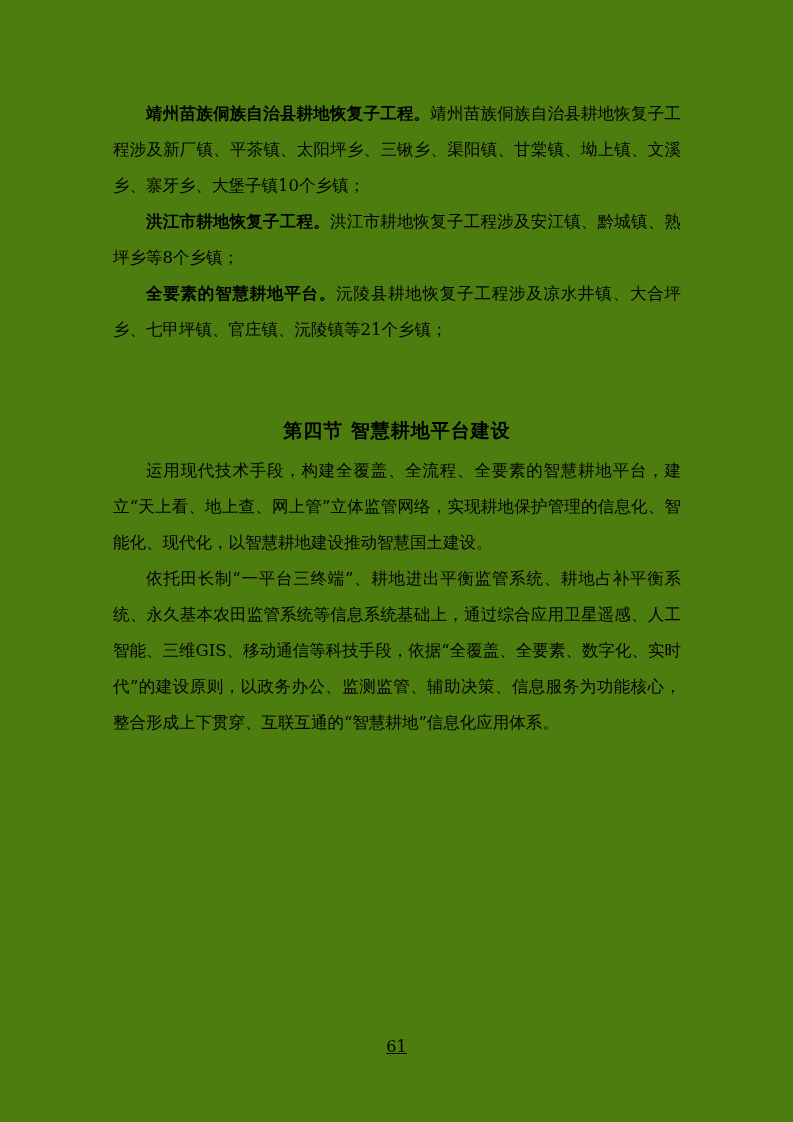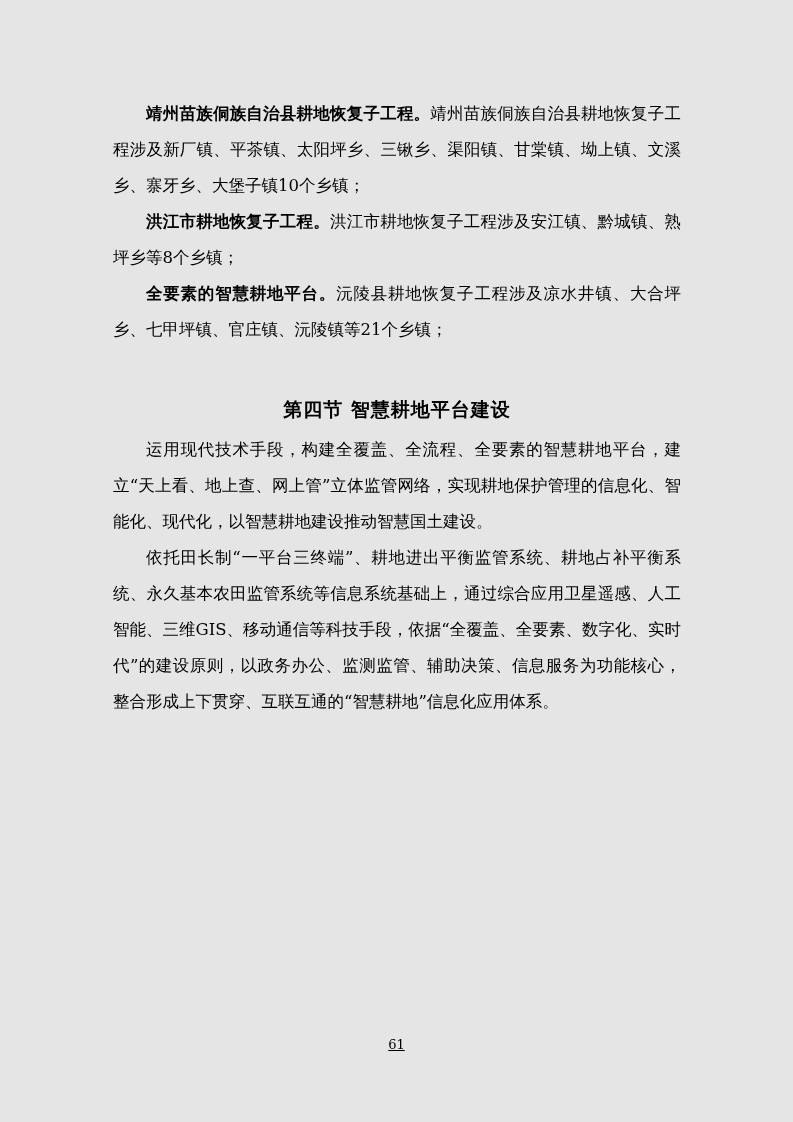--- a/index.html
+++ b/index.html
@@ -14,55 +14,55 @@
     font-family: "DejaVu Serif", "Liberation Serif", serif;
     color: #000000;
     overflow: hidden;
   }
   .page {
     position: absolute;
     left: 0;
     top: 0;
     width: 793px;
     height: 1122px;
-    background: #e5e5e5;
+    background: #4d7c0f;
   }
   .content {
     position: absolute;
     left: 113px;
     top: 96px;
     width: 568px;
   }
   p.para {
     margin: 0 0 0 0;
     font-size: 16.5px;
     line-height: 36px;
     text-align: justify;
     text-justify: inter-ideograph;
     text-indent: 2em;
     letter-spacing: 0px;
   }
   p.para .lead {
     font-weight: bold;
   }
   .section-title {
-    margin: 44px 0 6px 0;
+    margin: 65px 0 6px 0;
     font-size: 19px;
     font-weight: bold;
     text-align: center;
     letter-spacing: 1px;
     line-height: 34px;
   }
   .page-number {
     position: absolute;
     left: 0;
     top: 1037px;
     width: 793px;
     text-align: center;
-    font-size: 13px;
+    font-size: 16px;
     font-family: "DejaVu Serif", "Liberation Serif", serif;
     color: #000;
     text-decoration: underline;
   }
 </style>
 </head>
 <body>
 
 <div class="page">
   <div class="content">

